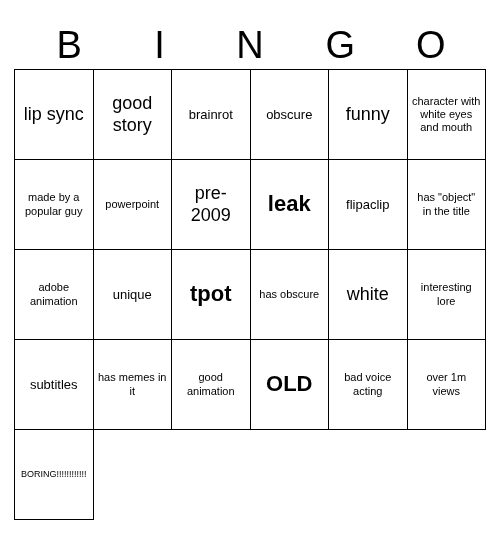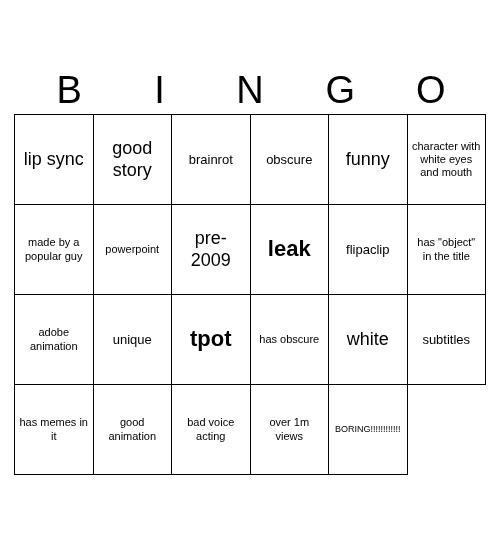--- a/index.html
+++ b/index.html
@@ -100,20 +100,22 @@
       <div class="bingo-cell small-text">powerpoint</div>
       <div class="bingo-cell medium-text">pre-2009</div>
       <div class="bingo-cell large-text">leak</div>
       <div class="bingo-cell normal">flipaclip</div>
       <div class="bingo-cell small-text">has "object" in the title</div>
       <div class="bingo-cell small-text">adobe animation</div>
       <div class="bingo-cell normal">unique</div>
       <div class="bingo-cell large-text">tpot</div>
       <div class="bingo-cell small-text">has obscure</div>
       <div class="bingo-cell medium-text">white</div>
+      <div class="bingo-cell small-text">interesting lore</div>
       <div class="bingo-cell normal">subtitles</div>
       <div class="bingo-cell small-text">has memes in it</div>
       <div class="bingo-cell small-text">good animation</div>
+      <div class="bingo-cell large-text">OLD</div>
       <div class="bingo-cell small-text">bad voice acting</div>
       <div class="bingo-cell small-text">over 1m views</div>
       <div class="bingo-cell extra-small-text">BORING!!!!!!!!!!!!</div>
     </div>
 </div>
 
 </body></html>

